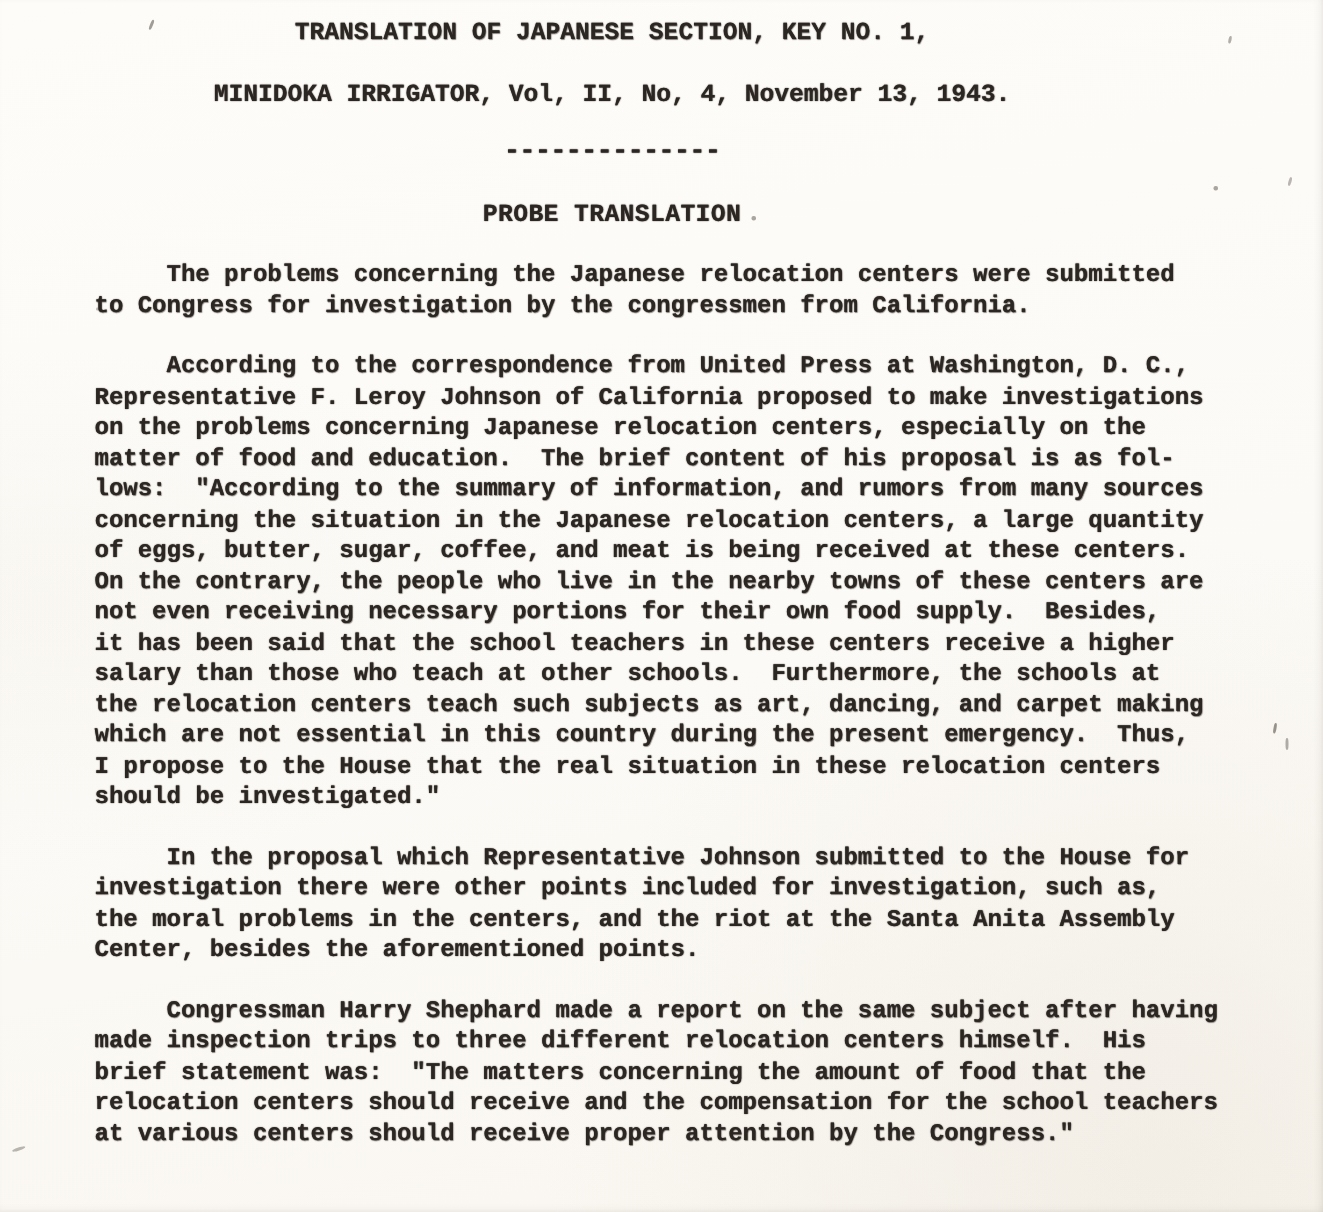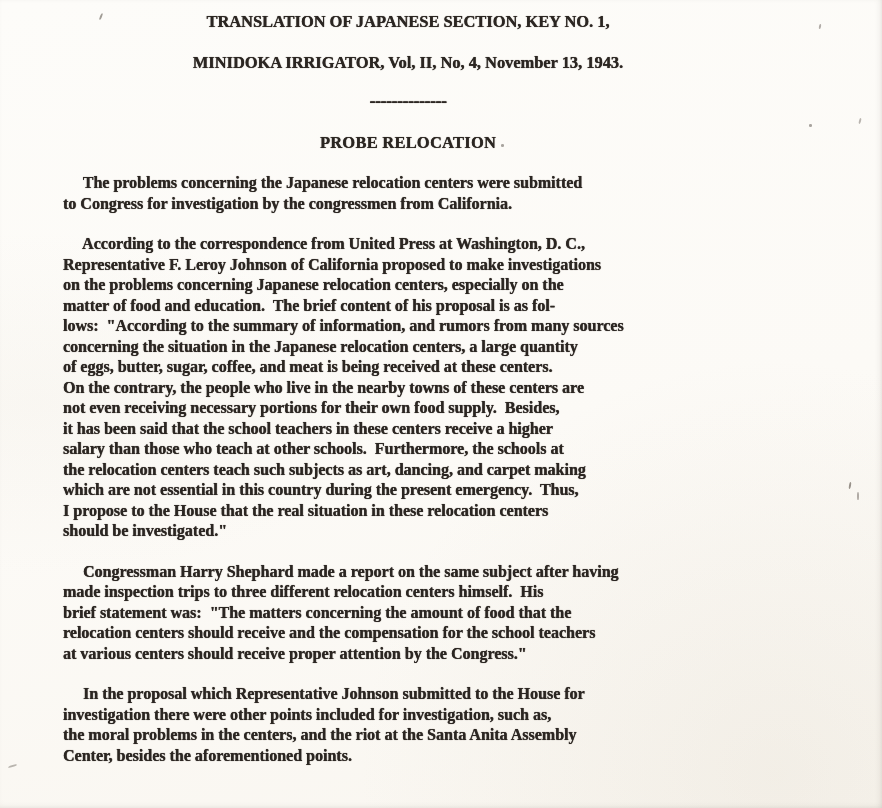--- a/index.html
+++ b/index.html
@@ -11,21 +11,21 @@
     position: relative;
     width: 882px;
     height: 808px;
     margin: 0;
     background:
       radial-gradient(ellipse at 88% 96%, rgba(210,200,182,0.18), rgba(210,200,182,0) 38%),
       radial-gradient(ellipse at 4% 50%, rgba(225,218,205,0.12), rgba(225,218,205,0) 30%),
       linear-gradient(168deg, #fdfcf9 0%, #fcfaf6 55%, #f9f6f0 100%);
     overflow: hidden;
     box-shadow: inset -4px 0 8px -6px rgba(60,50,40,0.25), inset 0 -4px 8px -6px rgba(60,50,40,0.15);
-    font-family: Liberation Serif, serif;
+    font-family: Liberation Mono, monospace;
     font-weight: 700;
     color: #2b2622;
   }
   .typew {
     text-shadow: 0 0 0.8px rgba(40,32,26,0.85), 0.4px 0.4px 0.6px rgba(40,32,26,0.45);
     -webkit-font-smoothing: antialiased;
   }
   .heading {
     position: absolute;
     left: 63px;
@@ -61,49 +61,49 @@
 <body>
 
 <div class="page">
 
   <div class="heading line1 typew">TRANSLATION OF JAPANESE SECTION, KEY NO. 1,</div>
 
   <div class="heading line2 typew">MINIDOKA IRRIGATOR, Vol, II, No, 4, November 13, 1943.</div>
 
   <div class="heading separator typew">--------------</div>
 
-  <div class="heading doc-title typew">PROBE RELOCATION</div>
+  <div class="heading doc-title typew">PROBE TRANSLATION</div>
 
   <div class="doc-body typew">
     <p>     The problems concerning the Japanese relocation centers were submitted
 to Congress for investigation by the congressmen from California.</p>
     <p>     According to the correspondence from United Press at Washington, D. C.,
 Representative F. Leroy Johnson of California proposed to make investigations
 on the problems concerning Japanese relocation centers, especially on the
 matter of food and education.  The brief content of his proposal is as fol-
 lows:  "According to the summary of information, and rumors from many sources
 concerning the situation in the Japanese relocation centers, a large quantity
 of eggs, butter, sugar, coffee, and meat is being received at these centers.
 On the contrary, the people who live in the nearby towns of these centers are
 not even receiving necessary portions for their own food supply.  Besides,
 it has been said that the school teachers in these centers receive a higher
 salary than those who teach at other schools.  Furthermore, the schools at
 the relocation centers teach such subjects as art, dancing, and carpet making
 which are not essential in this country during the present emergency.  Thus,
 I propose to the House that the real situation in these relocation centers
 should be investigated."</p>
+    <p>     In the proposal which Representative Johnson submitted to the House for
+investigation there were other points included for investigation, such as,
+the moral problems in the centers, and the riot at the Santa Anita Assembly
+Center, besides the aforementioned points.</p>
     <p>     Congressman Harry Shephard made a report on the same subject after having
 made inspection trips to three different relocation centers himself.  His
 brief statement was:  "The matters concerning the amount of food that the
 relocation centers should receive and the compensation for the school teachers
 at various centers should receive proper attention by the Congress."</p>
-    <p>     In the proposal which Representative Johnson submitted to the House for
-investigation there were other points included for investigation, such as,
-the moral problems in the centers, and the riot at the Santa Anita Assembly
-Center, besides the aforementioned points.</p>
   </div>
 
   <div class="speck" style="left:100px; top:13px; width:2px; height:7px; transform:rotate(22deg);"></div>
   <div class="speck" style="left:819px; top:24px; width:2px; height:5px; transform:rotate(12deg); opacity:.45;"></div>
   <div class="speck" style="left:809px; top:124px; width:3px; height:3px; opacity:.5;"></div>
   <div class="speck" style="left:859px; top:118px; width:2px; height:6px; transform:rotate(15deg); opacity:.4;"></div>
   <div class="speck" style="left:501px; top:144px; width:3px; height:3px; opacity:.5;"></div>
   <div class="speck" style="left:849px; top:482px; width:2px; height:7px; transform:rotate(10deg); opacity:.6;"></div>
   <div class="speck" style="left:857px; top:492px; width:2px; height:8px; opacity:.45;"></div>
   <div class="speck" style="left:8px; top:765px; width:9px; height:2px; transform:rotate(-18deg); opacity:.4;"></div>

